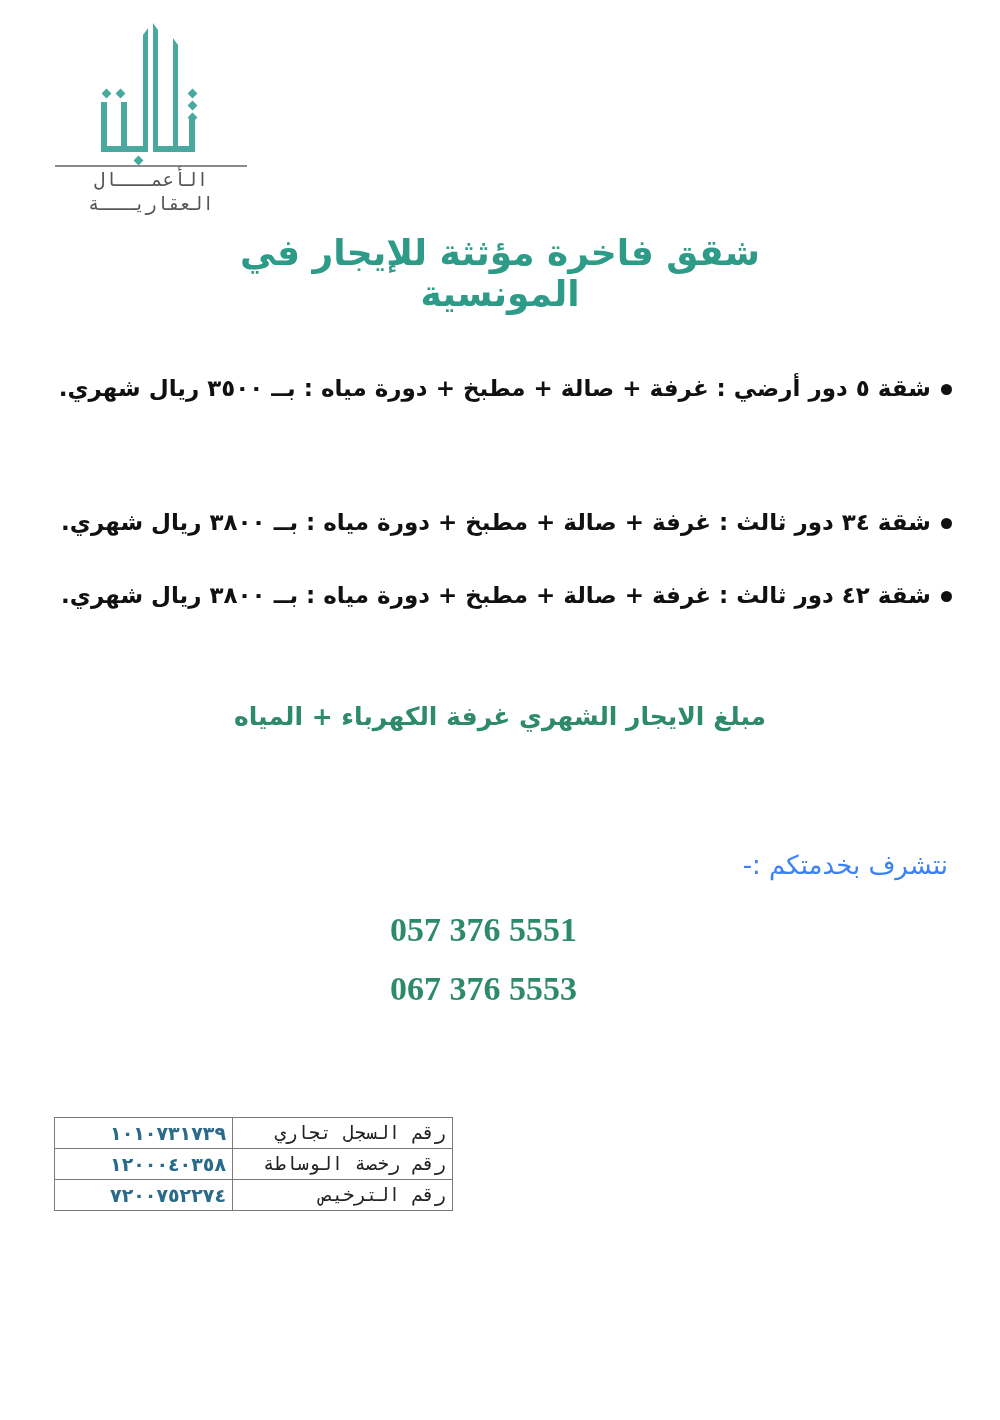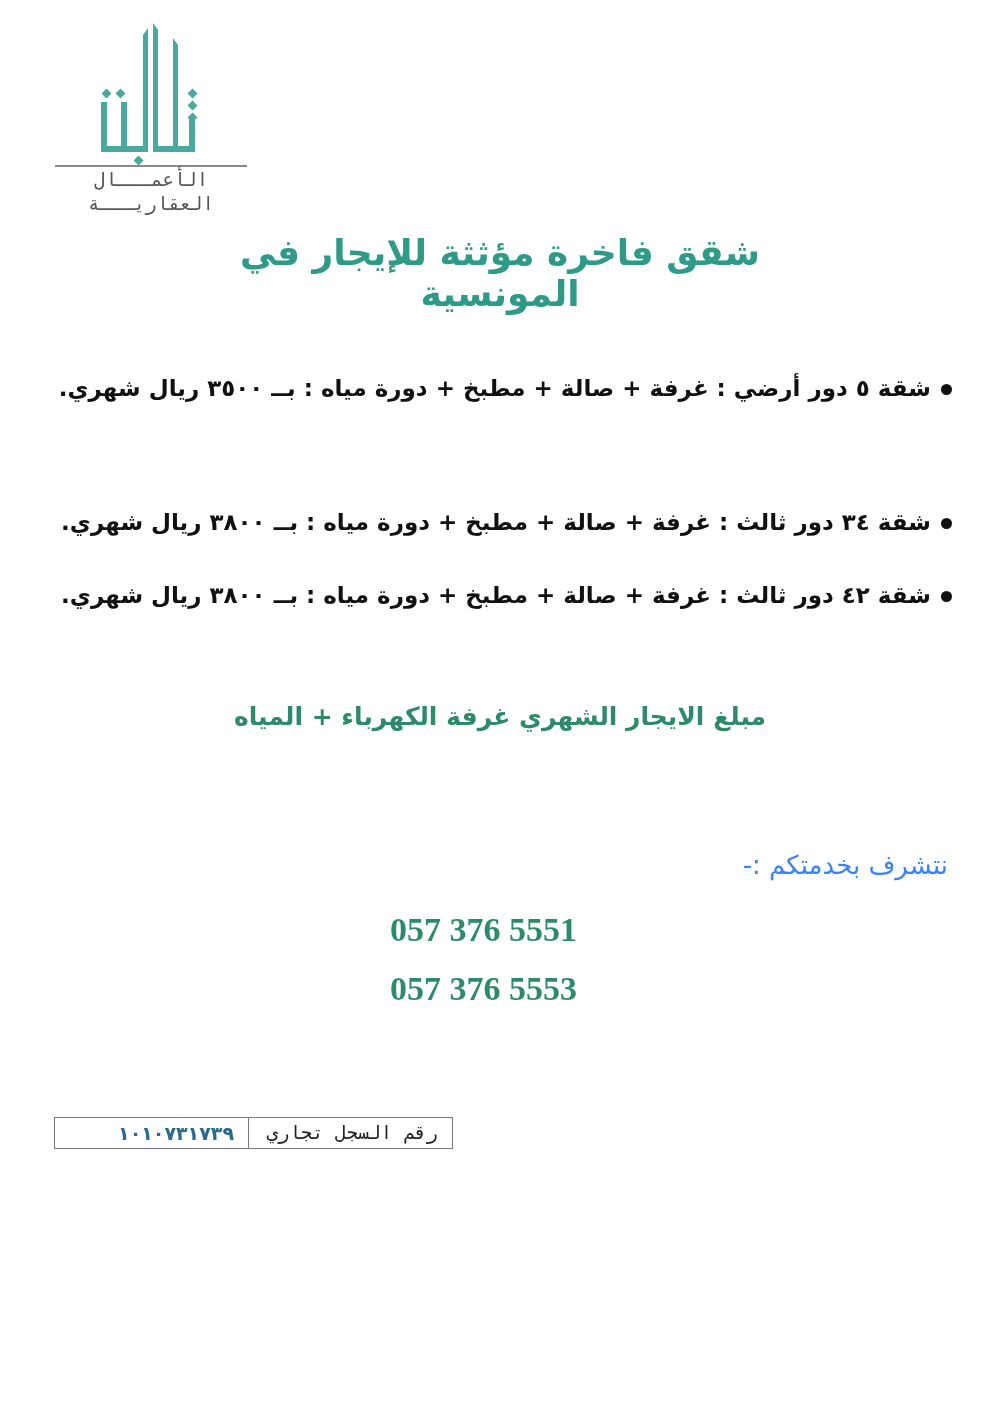--- a/index.html
+++ b/index.html
@@ -25,21 +25,21 @@
     font-family:"DejaVu Sans", sans-serif; font-weight:bold; font-size:25px; color:#2e8a6c; }
 
   .contact-heading { position:absolute; right:52px; top:850px; direction:rtl;
     font-family:"DejaVu Sans", sans-serif; font-weight:normal; font-size:26px; color:#3b82f6; }
 
   .phones { position:absolute; left:390px; top:905px; width:220px; text-align:left; }
   .phone { display:block; font-family:"Liberation Serif", serif; font-weight:bold; font-size:34px;
     color:#2e8a6c; height:59px; line-height:50px; text-decoration:none; }
 
   table.reg { position:absolute; left:54px; top:1117px; border-collapse:collapse; width:399px; direction:ltr; }
-  table.reg td { border:1px solid #7a7a7a; height:30px; padding:0 14px; font-size:19px; }
+  table.reg td { border:1px solid #7a7a7a; height:30px; padding:0 6px; font-size:19px; }
   table.reg td.num { width:165px; text-align:right; color:#2a6a8a; font-family:"DejaVu Sans", sans-serif;
     font-weight:bold; letter-spacing:5px; direction:rtl; }
   table.reg td.lbl { direction:rtl; color:#222; font-family:Liberation Mono, monospace; }
 </style>
 </head>
 <body>
 
 <div class="logo">
   <svg class="logo-mark" viewBox="0 0 120 150">
     <g fill="#4aa99f">
@@ -78,23 +78,31 @@
 <div class="listing" style="top:582px;">
   <span class="bullet"></span><span>شقة ٤٢ دور ثالث : غرفة + صالة + مطبخ + دورة مياه : بــ ٣٨٠٠ ريال  شهري.</span>
 </div>
 
 <div class="note">مبلغ الايجار الشهري غرفة الكهرباء + المياه</div>
 
 <div class="contact-heading">نتشرف بخدمتكم :-</div>
 
 <div class="phones">
   <a class="phone">057 376 5551</a>
-  <a class="phone">057 376 5553</a>
+  <a class="phone">067 376 5553</a>
 </div>
 
 <table class="reg">
   <tbody>
       <tr>
     <td class="num">١٠١٠٧٣١٧٣٩</td>
     <td class="lbl">رقم السجل تجاري</td>
   </tr>
+  <tr>
+    <td class="num">١٢٠٠٠٤٠٣٥٨</td>
+    <td class="lbl">رقم رخصة الوساطة</td>
+  </tr>
+  <tr>
+    <td class="num">٧٢٠٠٧٥٢٢٧٤</td>
+    <td class="lbl">رقم الترخيص</td>
+  </tr>
 </tbody>
   </table>
 
 </body></html>

